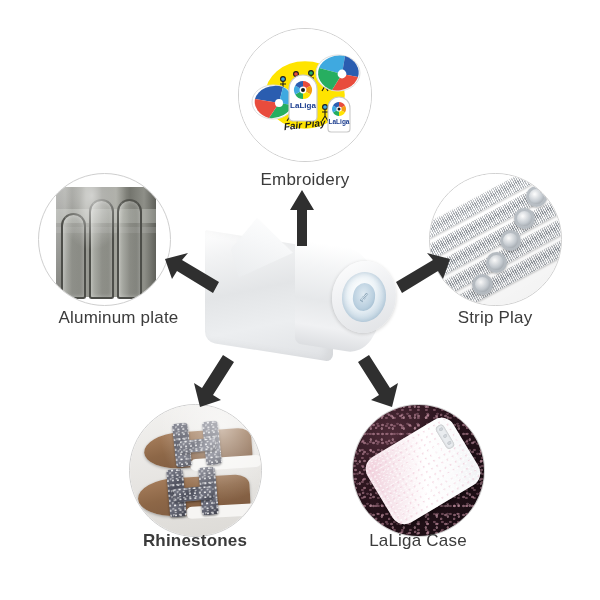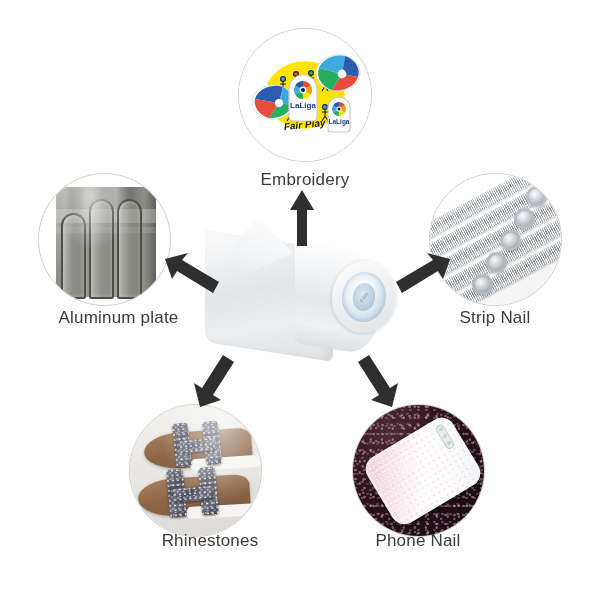--- a/index.html
+++ b/index.html
@@ -280,21 +280,21 @@
         <div class="strip" style="left:-2px;top:98px;width:150px;height:15px;transform:rotate(-28deg);"></div>
         <div class="strip-end" style="left:96px;top:12px;"></div>
         <div class="strip-end" style="left:84px;top:34px;"></div>
         <div class="strip-end" style="left:70px;top:56px;"></div>
         <div class="strip-end" style="left:56px;top:78px;"></div>
         <div class="strip-end" style="left:42px;top:100px;"></div>
         <div style="position:absolute;inset:0;background:
              linear-gradient(150deg,rgba(255,255,255,.5) 0%,rgba(255,255,255,0) 35%,rgba(0,0,0,.06) 100%);"></div>
       </div>
     </div>
-    <div class="caption" style="left:415px;top:308px;width:160px;">Strip Nail</div>
+    <div class="caption" style="left:415px;top:308px;width:160px;">Strip Play</div>
   </div>
 
   <div class="node">
     <div class="circle" id="c-rhine">
       <div class="rh-bg">
 
         <div class="sandal" style="left:14px;top:26px;width:108px;height:36px;transform:rotate(-4deg);"></div>
         <div class="sole-white" style="left:60px;top:52px;width:72px;height:12px;transform:rotate(-4deg);"></div>
 
         <div class="sandal" style="left:8px;top:72px;width:112px;height:38px;transform:rotate(-3deg);"></div>
@@ -303,36 +303,36 @@
         <div class="hstrap" style="left:44px;top:18px;width:16px;height:44px;border-radius:4px;transform:rotate(-6deg);"></div>
         <div class="hstrap" style="left:74px;top:16px;width:16px;height:44px;border-radius:4px;transform:rotate(-6deg);"></div>
         <div class="hstrap" style="left:50px;top:34px;width:36px;height:13px;border-radius:3px;transform:rotate(-6deg);"></div>
 
         <div class="hstrap" style="left:38px;top:64px;width:17px;height:48px;border-radius:4px;transform:rotate(-5deg);"></div>
         <div class="hstrap" style="left:70px;top:62px;width:17px;height:48px;border-radius:4px;transform:rotate(-5deg);"></div>
         <div class="hstrap" style="left:44px;top:82px;width:39px;height:14px;border-radius:3px;transform:rotate(-5deg);"></div>
         <div style="position:absolute;inset:0;background:radial-gradient(ellipse at 70% 18%,rgba(255,255,255,.55) 0%,rgba(255,255,255,0) 48%);"></div>
       </div>
     </div>
-    <div class="caption" style="left:130px;top:531px;width:160px;">Rhinestones</div>
+    <div class="caption" style="left:115px;top:531px;width:160px;font-weight:bold;">Rhinestones</div>
   </div>
 
   <div class="node">
     <div class="circle" id="c-phone">
       <div class="ph-bg">
         <div class="phone" style="left:20px;top:28px;width:100px;height:76px;">
           <div class="phone-glitter"></div>
           <div class="cam" style="right:9px;top:7px;width:9px;height:26px;"></div>
           <div class="cam-dot" style="right:11.5px;top:10px;"></div>
           <div class="cam-dot" style="right:11.5px;top:18px;"></div>
           <div class="cam-dot" style="right:11.5px;top:26px;"></div>
         </div>
       </div>
     </div>
-    <div class="caption" style="left:338px;top:531px;width:160px;">Phone Nail</div>
+    <div class="caption" style="left:338px;top:531px;width:160px;">LaLiga Case</div>
   </div>
 
   <div id="center-roll">
     <div class="roll-sheet"></div>
     <div class="roll-fold"></div>
     <div class="roll-body"></div>
     <div class="roll-end">
       <div class="roll-core">
         <div class="roll-core-hole"></div>
         <div class="roll-core-txt">Film</div>

